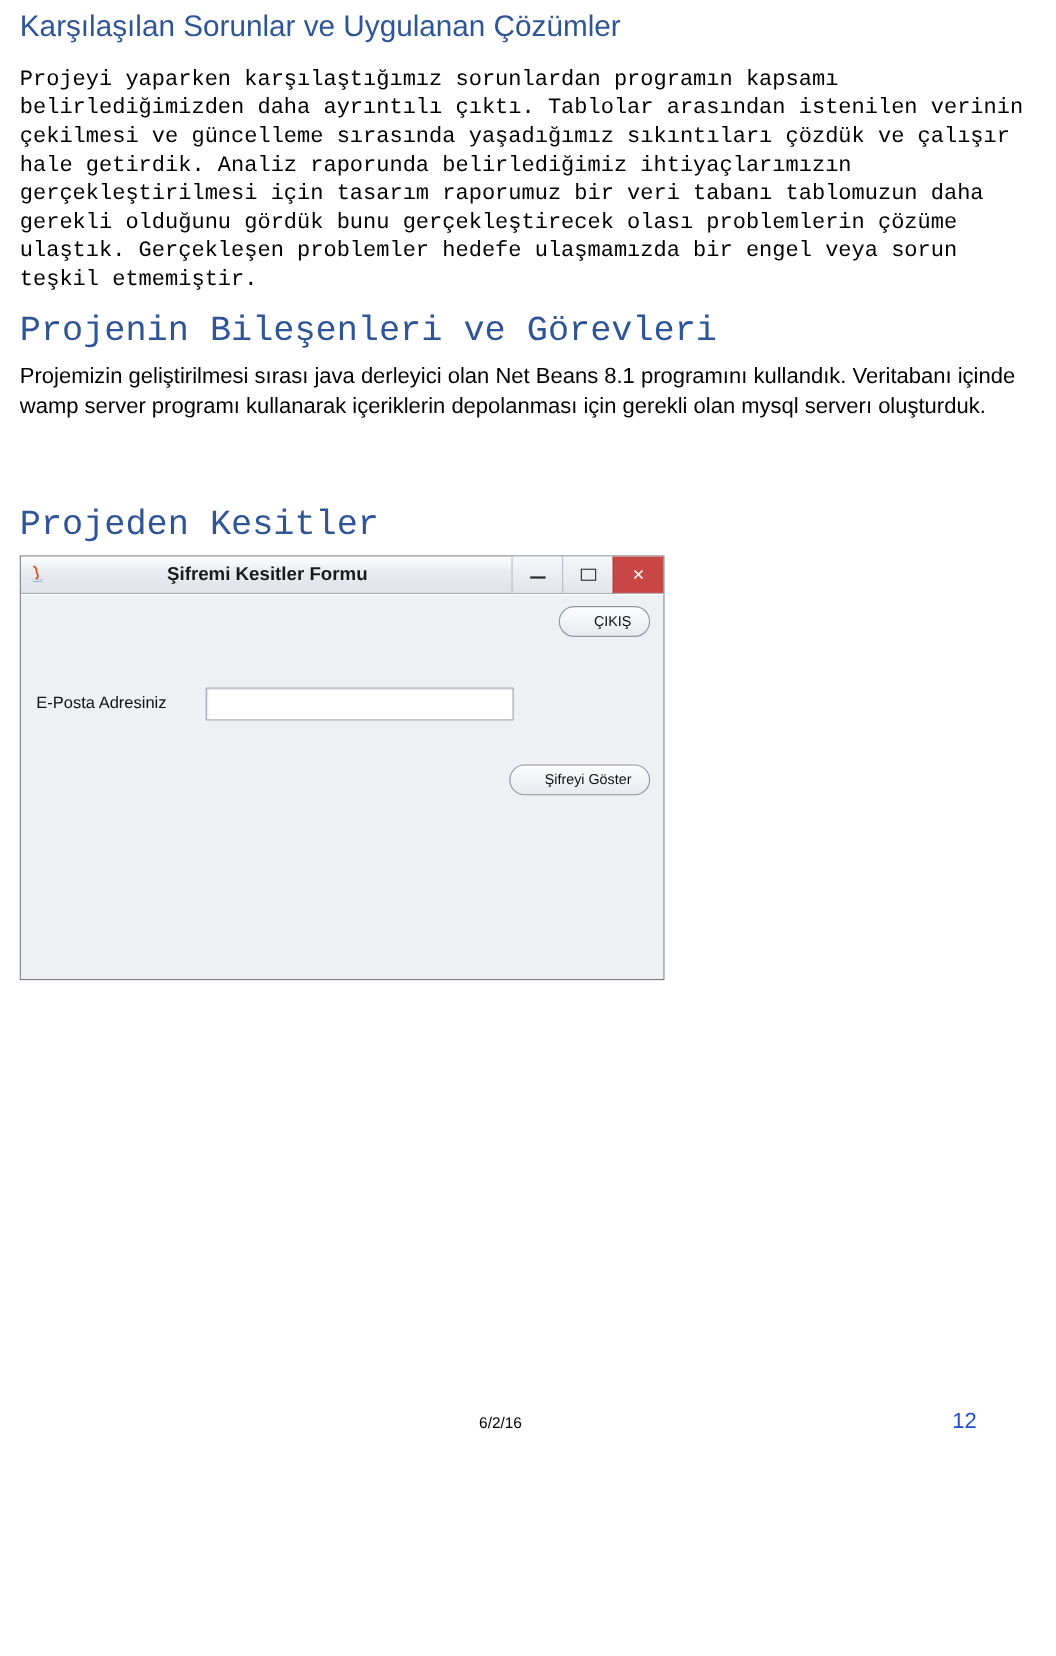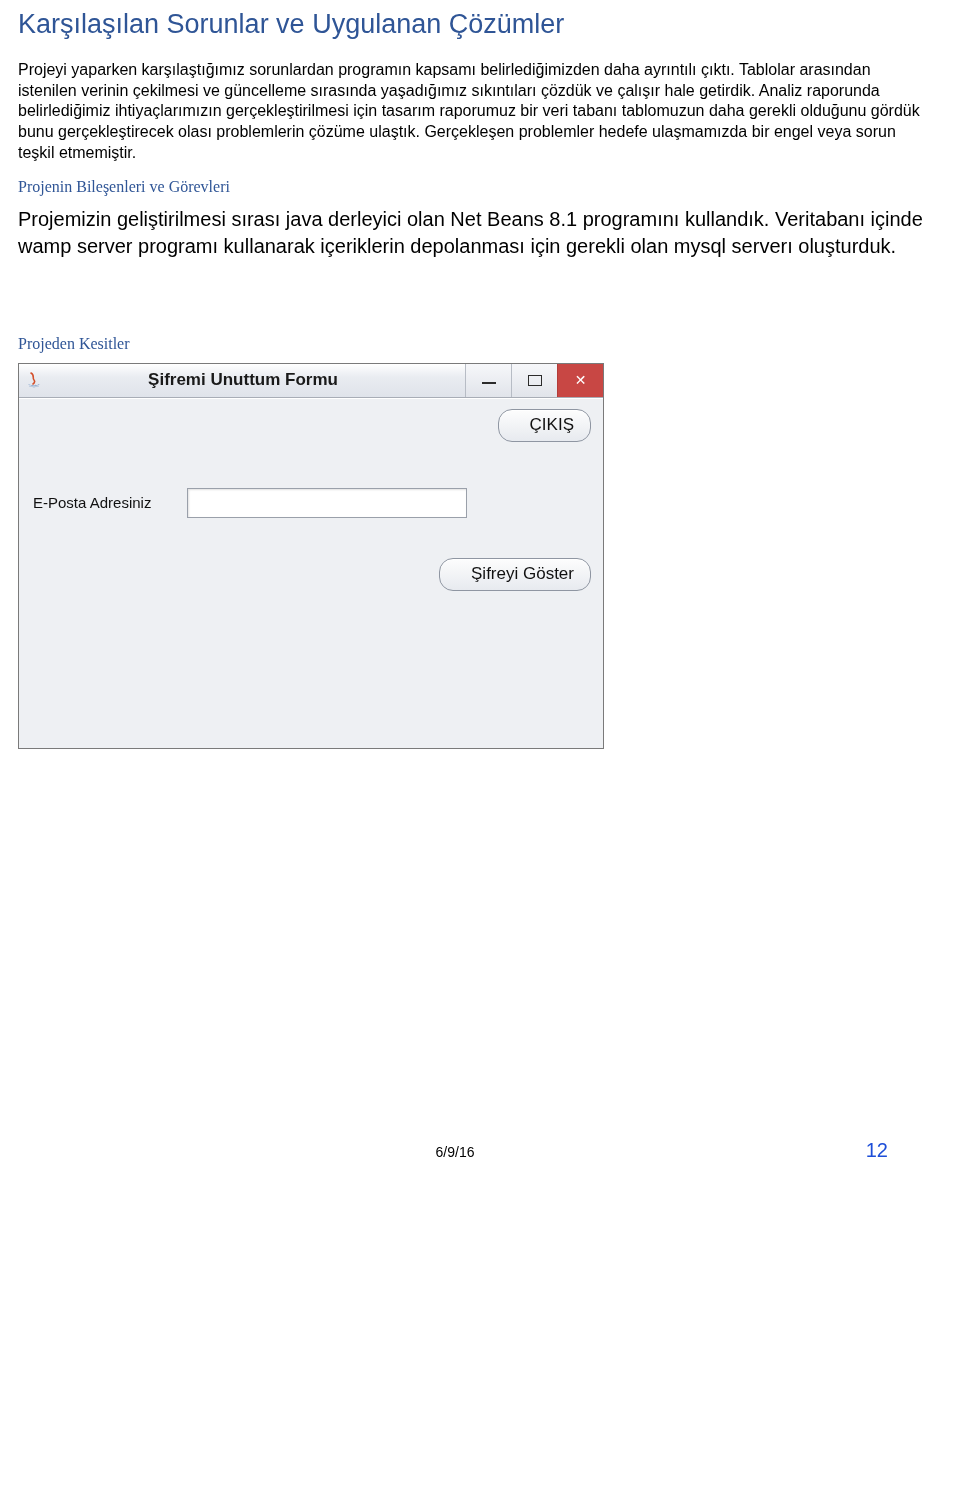--- a/index.html
+++ b/index.html
@@ -17,30 +17,30 @@
   .heading-blue {
     color: #2f5596;
     font-family: Verdana, Arial, sans-serif;
     font-size: 27px;
     margin: 0 0 18px 0;
     font-weight: 400;
     line-height: 1.25;
   }
   .heading-sub {
     color: #2f5596;
-    font-family: Liberation Serif, serif;
-    font-size: 16px;
+    font-family: Liberation Mono, monospace;
+    font-size: 32px;
     margin: 14px 0 10px 0;
     font-weight: 400;
   }
   .body-text {
-    font-size: 16px;
+    font-size: 20px;
     line-height: 1.3;
     margin: 0 0 8px 0;
-    font-family: Liberation Sans, sans-serif;
+    font-family: Liberation Mono, monospace;
   }
   .verdana-text {
     font-family: Verdana, Arial, sans-serif;
     font-size: 20px;
     line-height: 1.35;
     margin: 0 0 33px 0;
   }
   .section-gap { height: 28px; }
 
   
@@ -114,21 +114,21 @@
     display: flex;
     justify-content: flex-end;
     margin-bottom: 46px;
   }
   .swing-button {
     background: linear-gradient(#fdfdfd, #e7eaef);
     border: 1px solid #8f96a2;
     border-radius: 14px;
     padding: 5px 16px 6px 31px;
     font-family: Tahoma, Arial, sans-serif;
-    font-size: 17px;
+    font-size: 13px;
     color: #111;
     box-shadow: inset 0 1px 0 #fff;
     display: inline-block;
   }
   .form-row {
     display: flex;
     align-items: center;
     gap: 4px;
     margin-bottom: 40px;
     padding-left: 2px;
@@ -194,21 +194,21 @@
 
   <div class="swing-window">
     <div class="titlebar">
       <span class="java-icon">
         <svg width="18" height="18" viewBox="0 0 18 18">
           <path d="M6 2 C10 4 7 7 9 9 C11 11 8 13 8 13" stroke="#d4502b" stroke-width="1.6" fill="none" stroke-linecap="round"></path>
           <path d="M3 13 C3 15 15 15 15 13 C15 14.5 3 14.5 3 13 Z" fill="#4a7bb6"></path>
           <path d="M4 15 C4 16.5 14 16.5 14 15 C14 16 4 16 4 15 Z" fill="#4a7bb6"></path>
         </svg>
       </span>
-      <span class="title">Şifremi Unuttum Formu</span>
+      <span class="title">Şifremi Kesitler Formu</span>
       <div class="win-controls">
         <div class="win-btn">
             <span class="minline"></span>
           </div>
         <div class="win-btn">
             <span class="maxbox"></span>
           </div>
         <div class="win-btn close">
             <span class="glyph">✕</span>
           </div>
@@ -222,17 +222,17 @@
         <span class="form-label">E-Posta Adresiniz</span>
         <input type="text" class="text-input" value="" style="">
       </div>
       <div class="center-row">
         <span class="swing-button">Şifreyi Göster</span>
       </div>
     </div>
   </div>
 
   <div class="footer">
-    <span class="footer-date">6/9/16</span>
+    <span class="footer-date">6/2/16</span>
     <span class="footer-page">12</span>
   </div>
 
 </div>
 
 </body></html>

